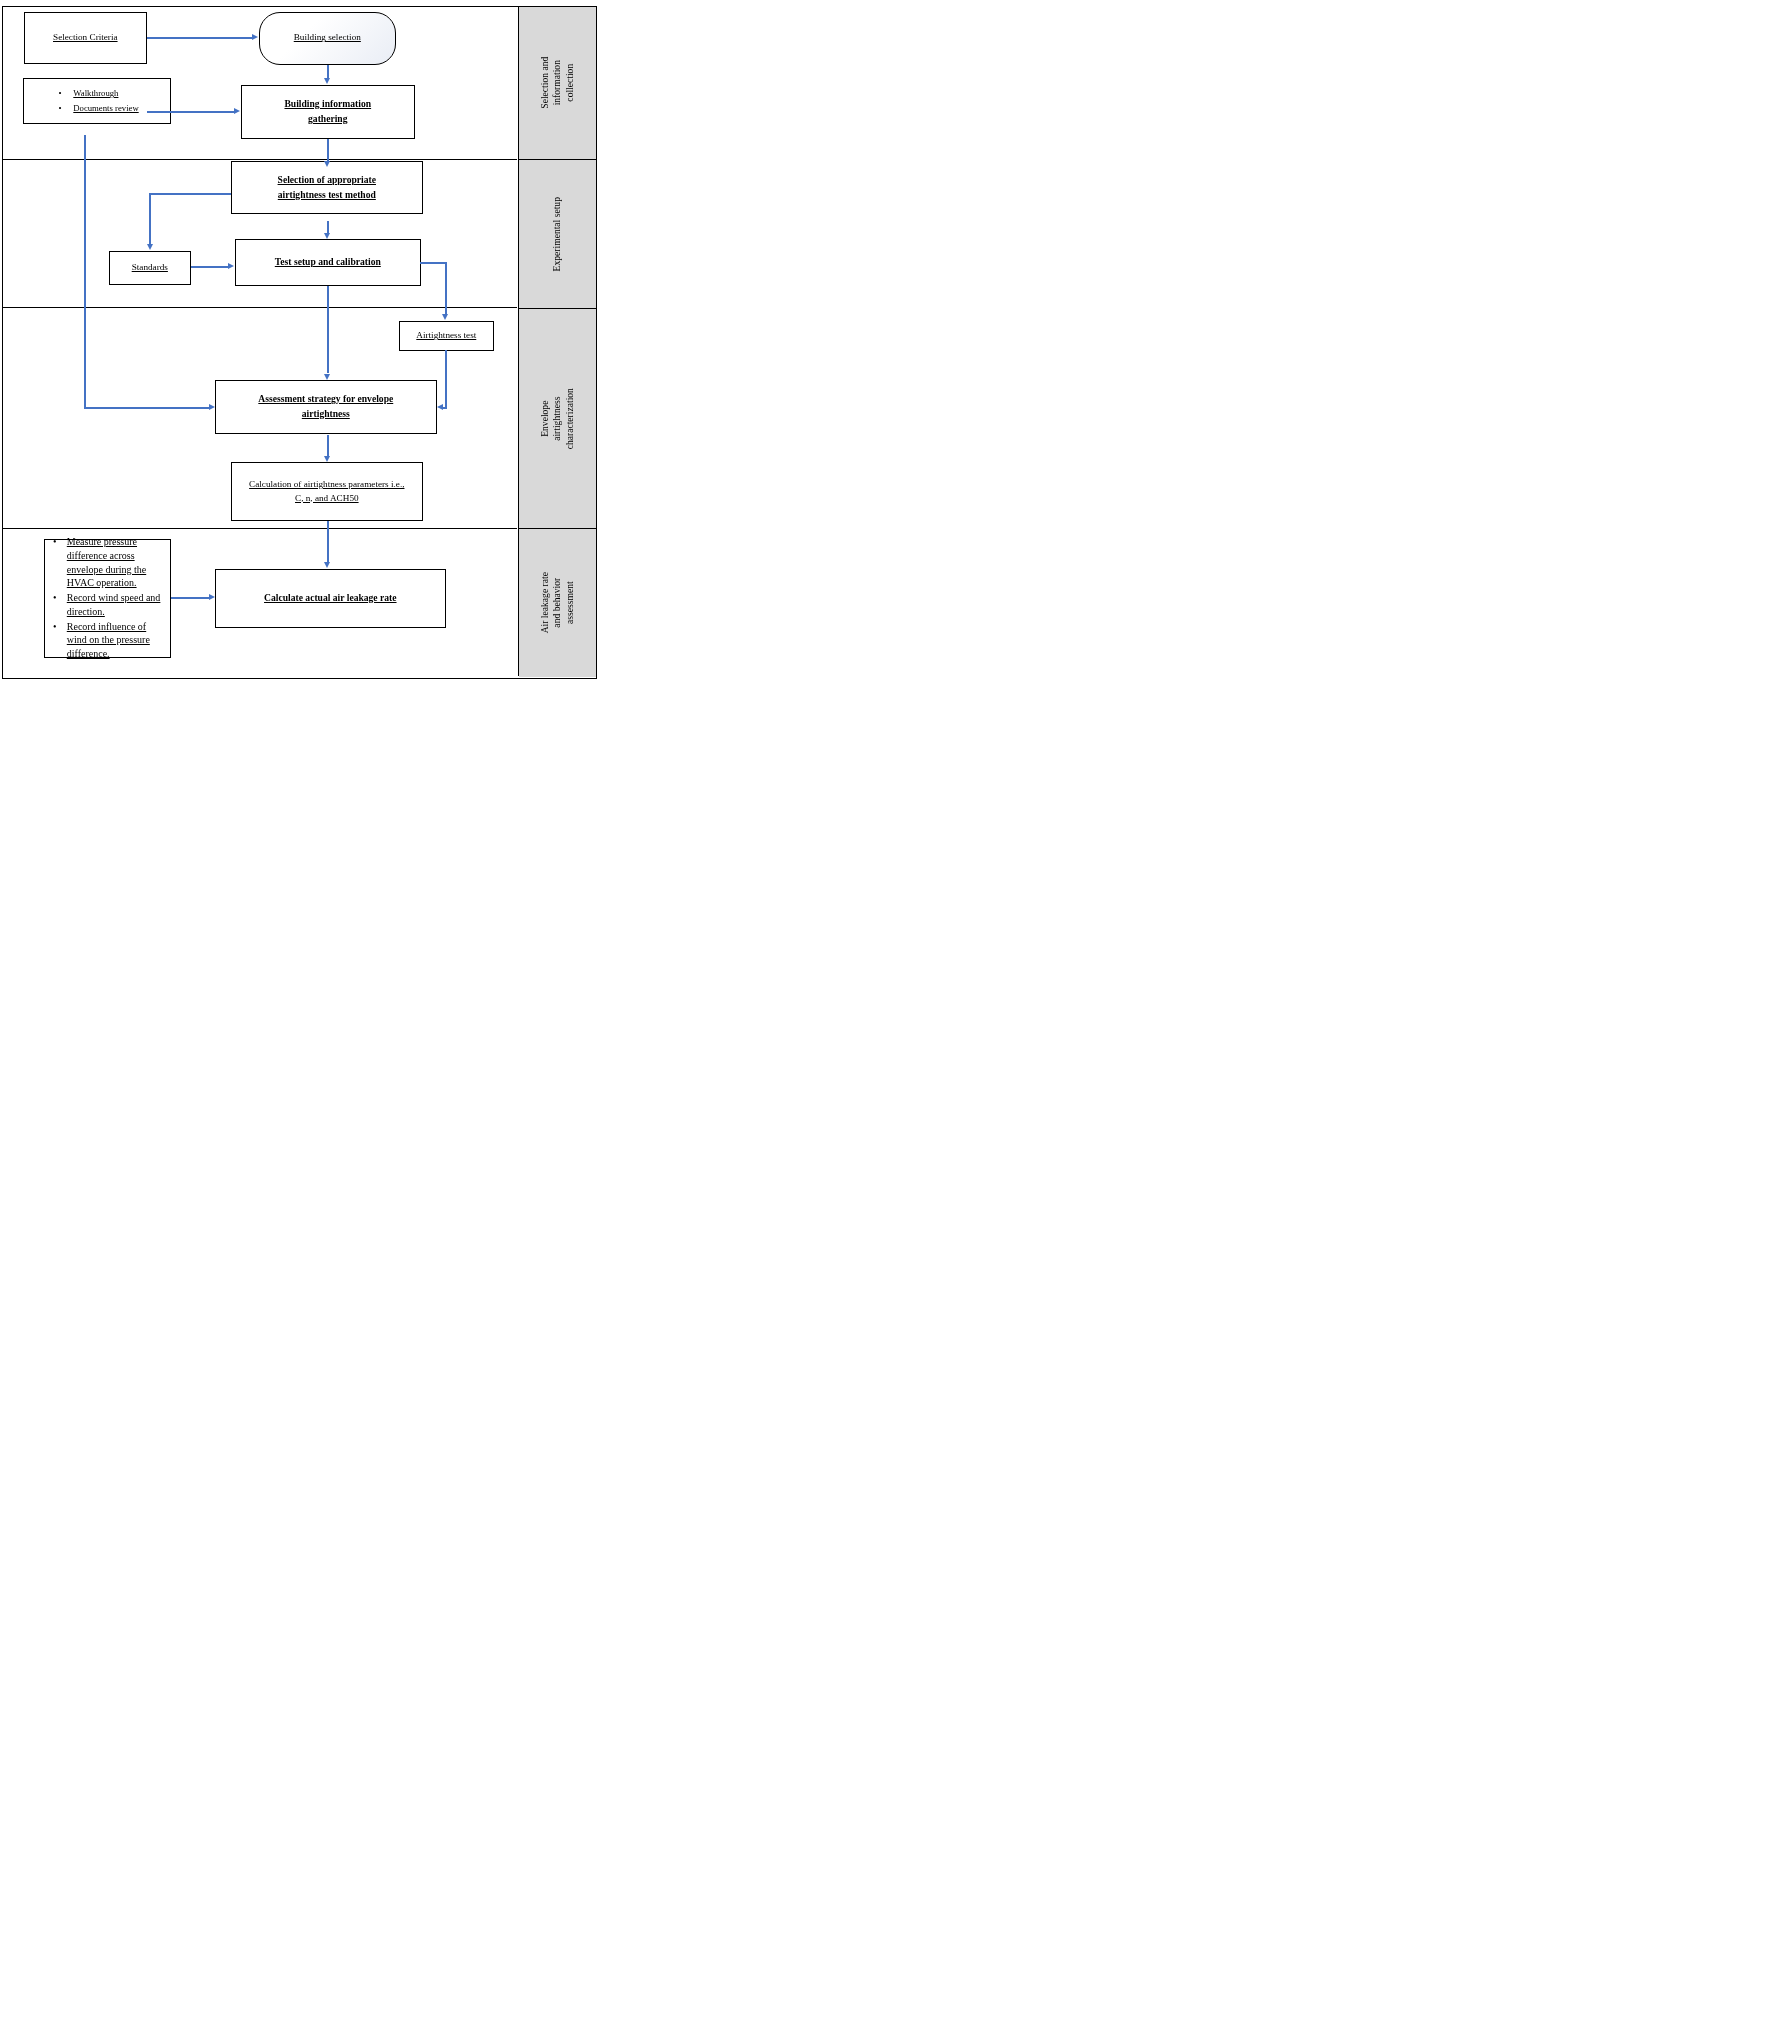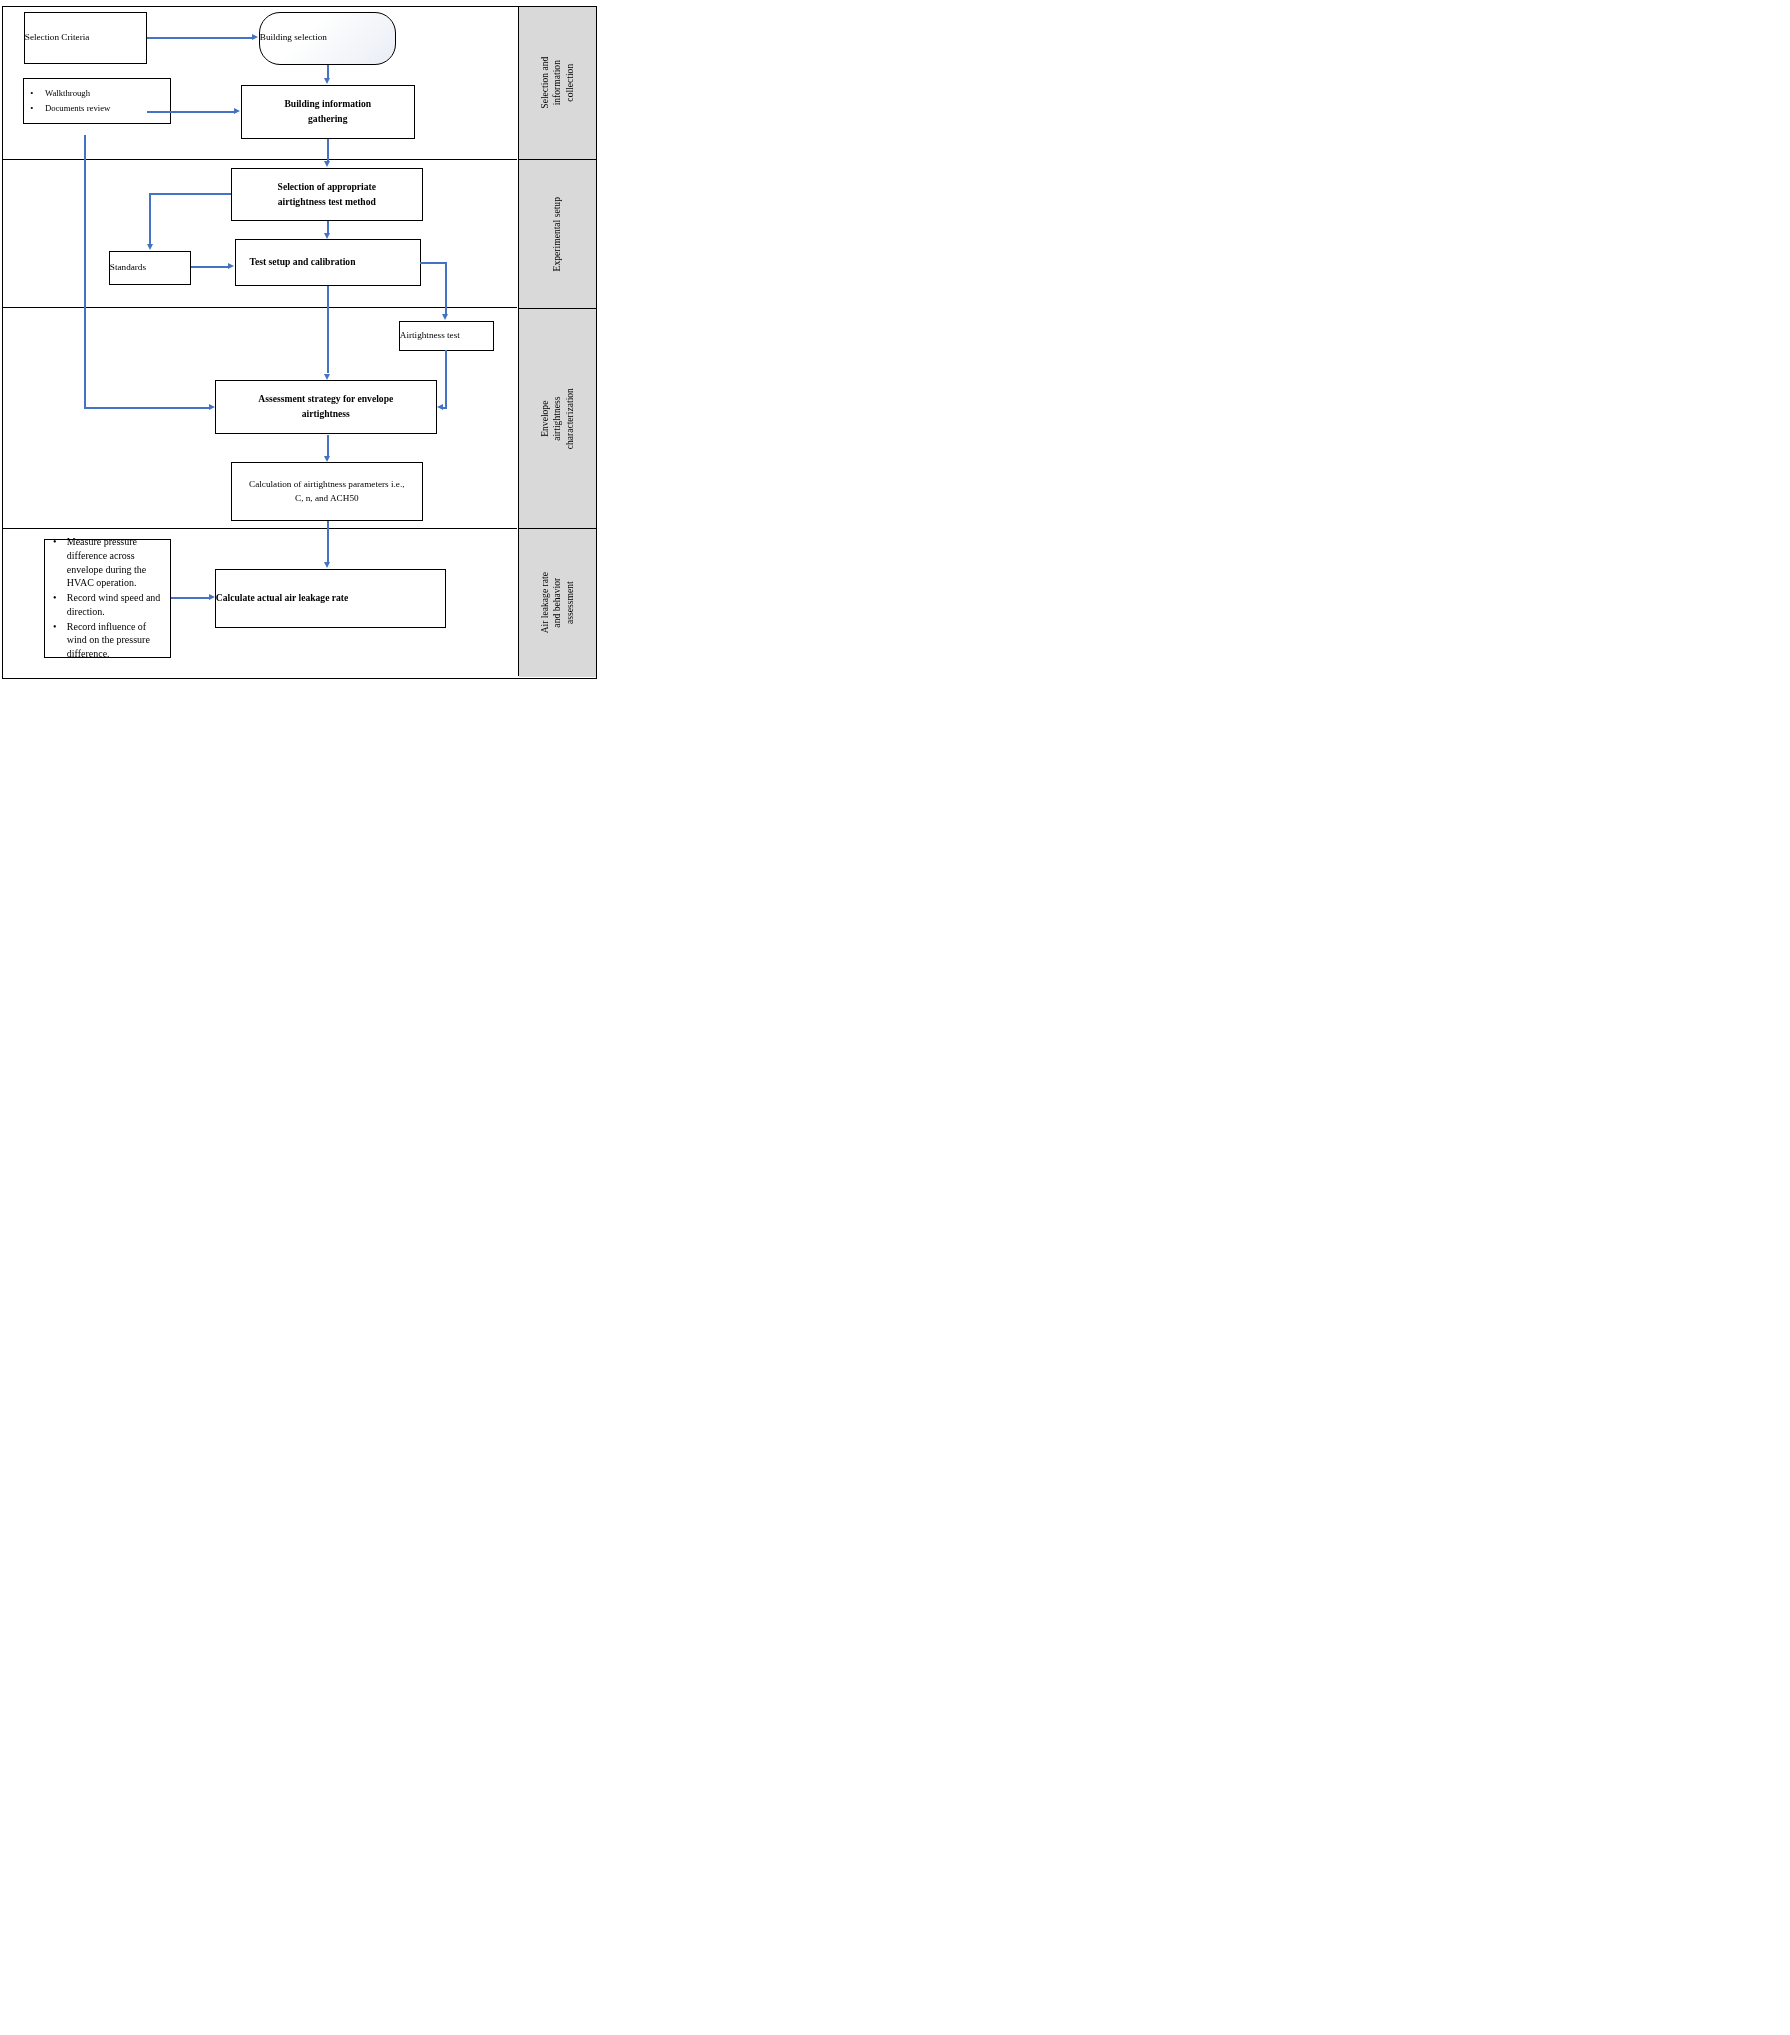--- a/index.html
+++ b/index.html
@@ -1,31 +1,31 @@
 <!DOCTYPE html>
 <html style="font-size:7.3px"><head>
 <meta charset="utf-8">
 <style>
   html,body{margin:0;padding:0;background:#fff;}
   body{font-family:"Liberation Serif","DejaVu Serif",serif;color:#000;}
   #canvas{position:relative;width:593px;height:671px;border:0.9px solid #000;margin:6px 1.8px 1.4px 1.8px;background:#fff;overflow:hidden;}
 
   
-  .node{position:absolute;box-sizing:border-box;display:flex;align-items:center;justify-content:flex-start;text-align:center;background:#fff;}
+  .node{position:absolute;box-sizing:border-box;display:flex;align-items:center;justify-content:center;text-align:center;background:#fff;text-decoration:underline;}
   .thin{border:0.9px solid #000;}
   .bold{border:1.8px solid #000;font-weight:bold;}
   .f20{font-size:9.2px;line-height:1.45;}
   .f21{font-size:9.6px;line-height:1.55;}
 
   
   .selection-criteria{left:21px;top:5px;width:123px;height:52px;}
   .building-selection{left:256px;top:4.6px;width:137px;height:53px;border:1.8px solid #000;border-radius:21px;background:linear-gradient(135deg,#ffffff 35%,#e9edf5 100%);}
   .walkthrough-box{left:20px;top:71px;width:148px;height:46px;align-items:center;}
   .big-box{left:238px;top:78px;width:174px;height:54px;padding:0 29px;}
-  .test-method{left:228px;top:161px;width:192px;height:53px;padding:0 26.6px;}
+  .test-method{left:228px;top:154px;width:192px;height:53px;padding:0 26.6px;}
   .standards{left:106px;top:244px;width:82px;height:34px;}
   .test-setup{left:232px;top:232px;width:186px;height:47px;padding:0 13.7px;}
   .airtightness-test{left:396px;top:314px;width:95px;height:30px;}
   .assessment{left:212px;top:373px;width:222px;height:54px;padding:0 26.6px;}
   .calculation{left:228px;top:455px;width:192px;height:59px;padding:0 15px;}
   .calc-rate{left:212px;top:562px;width:231px;height:59px;}
   .bullet-box{left:41px;top:532px;width:127px;height:119px;align-items:center;}
 
   
   ul.blist{list-style:none;margin:0;padding:0 2.7px 0 4.6px;text-align:left;}

